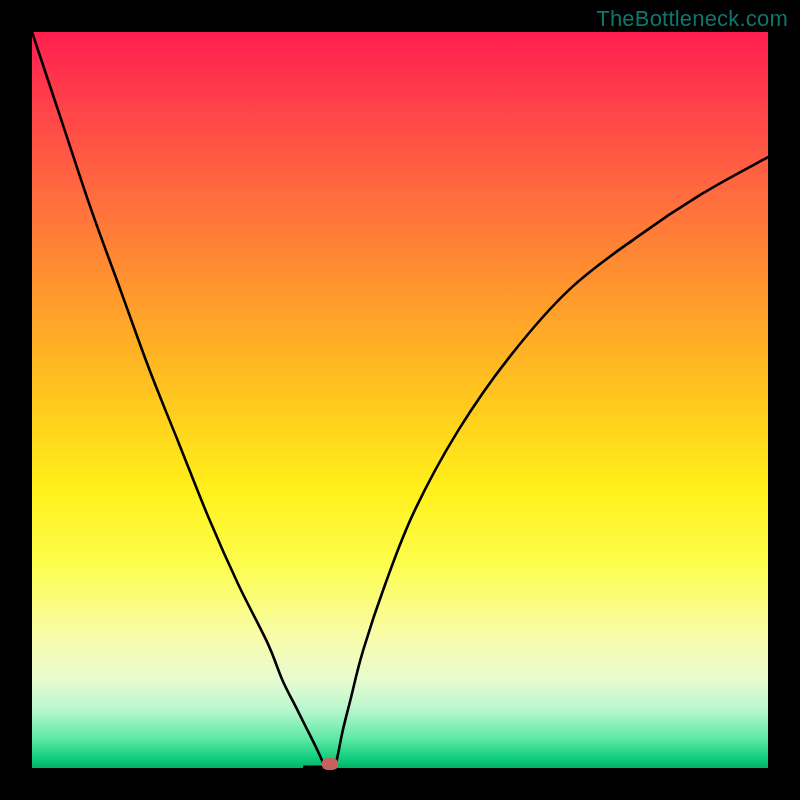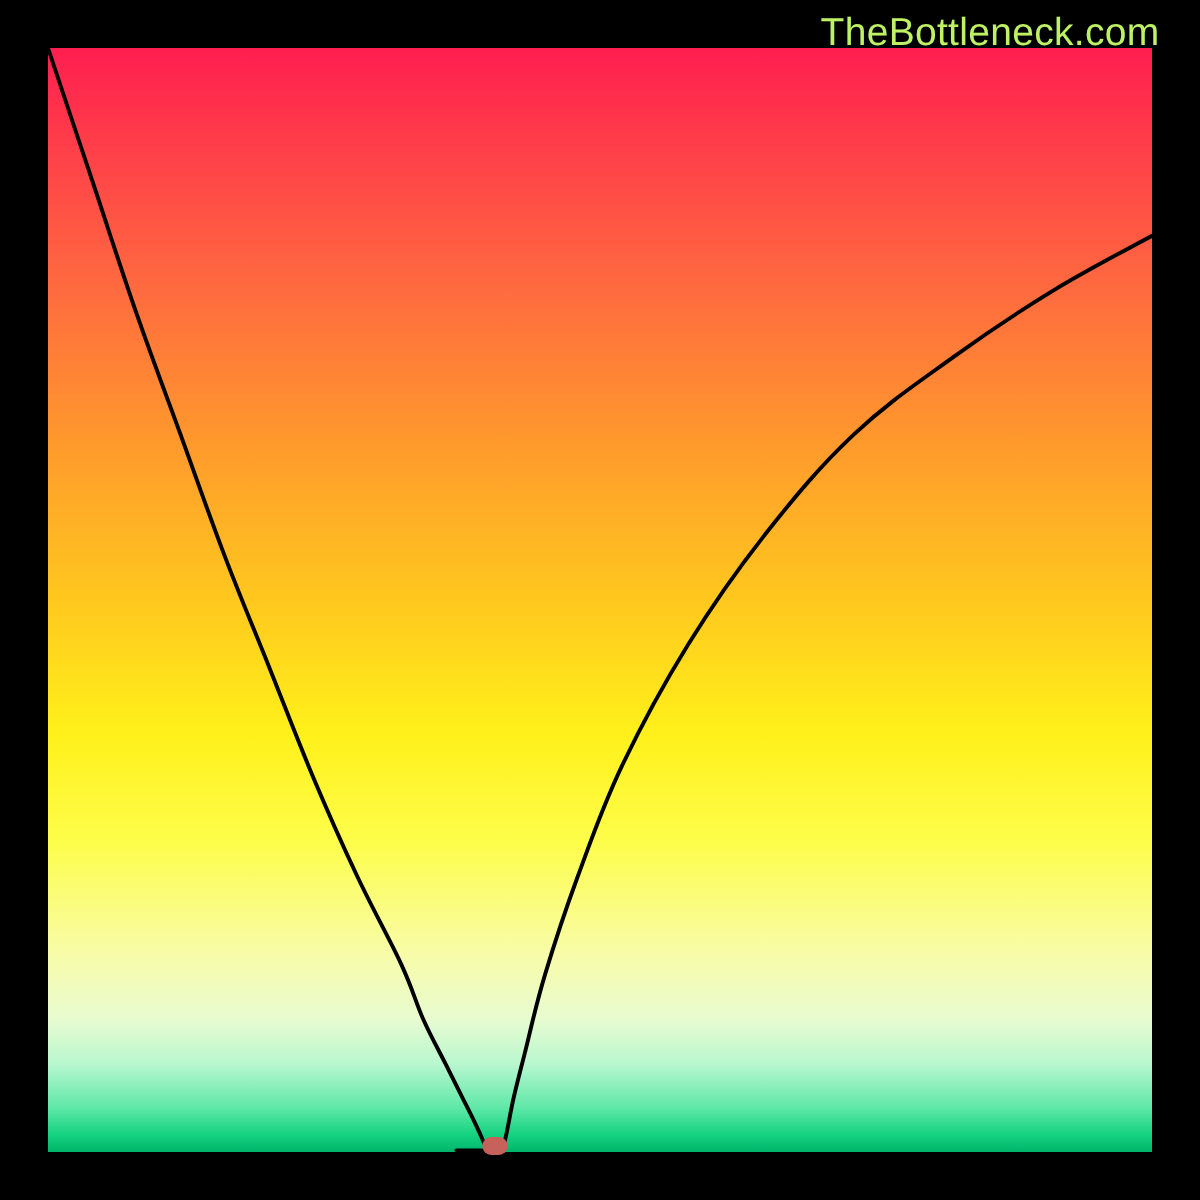--- a/index.html
+++ b/index.html
@@ -37,23 +37,23 @@
       #e8fbd0 88%,
       #b9f7cf 92%,
       #5fe8a7 96%,
       #14d17f 98.5%,
       #00b46a 100%
     );
   }
   .watermark {
     position: absolute;
     top: 6px;
-    right: 27px;
-    color: #bef264;
-    font-size: 26px;
+    right: 12px;
+    color: #0f766e;
+    font-size: 22px;
     letter-spacing: 0.2px;
     font-weight: 500;
     user-select: none;
   }
   svg.curve {
     position: absolute;
     left: 0;
     top: 0;
     width: 736px;
     height: 736px;

